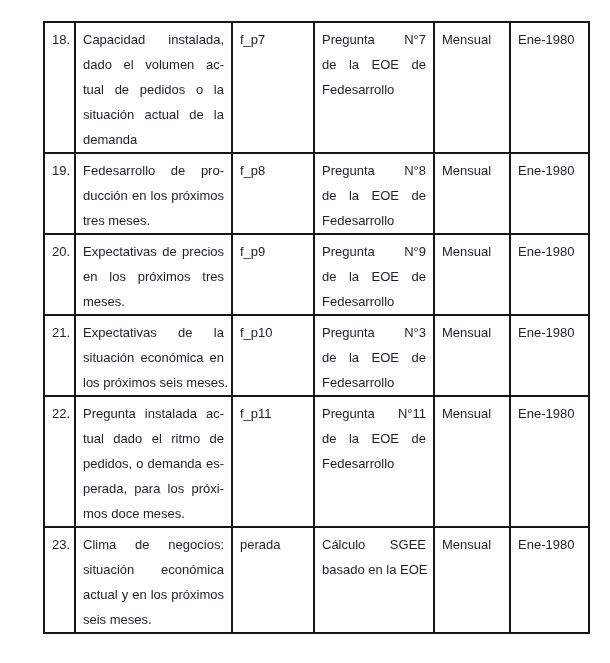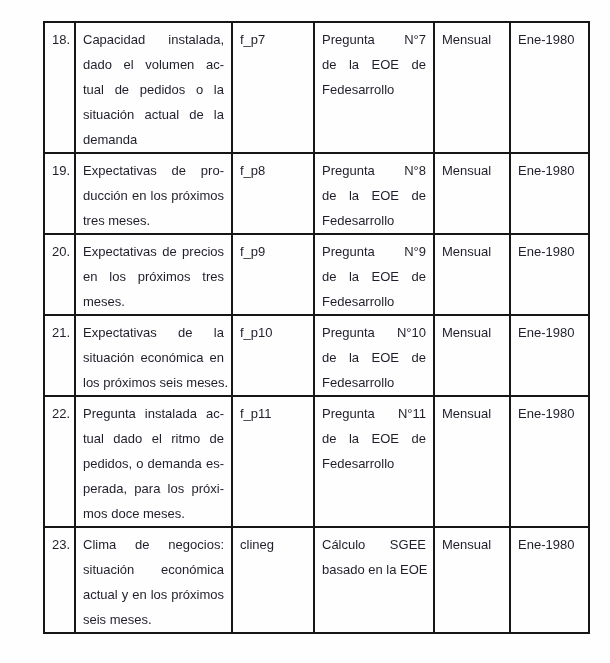--- a/index.html
+++ b/index.html
@@ -93,21 +93,21 @@
               <div>Fedesarrollo</div>
             </div>
           </td>
         <td>Mensual</td>
         <td>Ene-1980</td>
       </tr>
       <tr class="r19">
         <td class="num">19.</td>
         <td>
             <div class="lines">
-              <div>Expectativas de pro-</div>
+              <div>Fedesarrollo de pro-</div>
               <div>ducción en los próximos</div>
               <div>tres meses.</div>
             </div>
           </td>
         <td>f_p8</td>
         <td>
             <div class="lines">
               <div>Pregunta N°8</div>
               <div>de la EOE de</div>
               <div>Fedesarrollo</div>
@@ -141,21 +141,21 @@
         <td>
             <div class="lines">
               <div>Expectativas de la</div>
               <div>situación económica en</div>
               <div>los próximos seis meses.</div>
             </div>
           </td>
         <td>f_p10</td>
         <td>
             <div class="lines">
-              <div>Pregunta N°10</div>
+              <div>Pregunta N°3</div>
               <div>de la EOE de</div>
               <div>Fedesarrollo</div>
             </div>
           </td>
         <td>Mensual</td>
         <td>Ene-1980</td>
       </tr>
       <tr class="r22">
         <td class="num">22.</td>
         <td>
@@ -181,21 +181,21 @@
       <tr class="r23">
         <td class="num">23.</td>
         <td>
             <div class="lines">
               <div>Clima de negocios:</div>
               <div>situación económica</div>
               <div>actual y en los próximos</div>
               <div>seis meses.</div>
             </div>
           </td>
-        <td>clineg</td>
+        <td>perada</td>
         <td>
             <div class="lines">
               <div>Cálculo SGEE</div>
               <div>basado en la EOE</div>
             </div>
           </td>
         <td>Mensual</td>
         <td>Ene-1980</td>
       </tr>
     </tbody>

